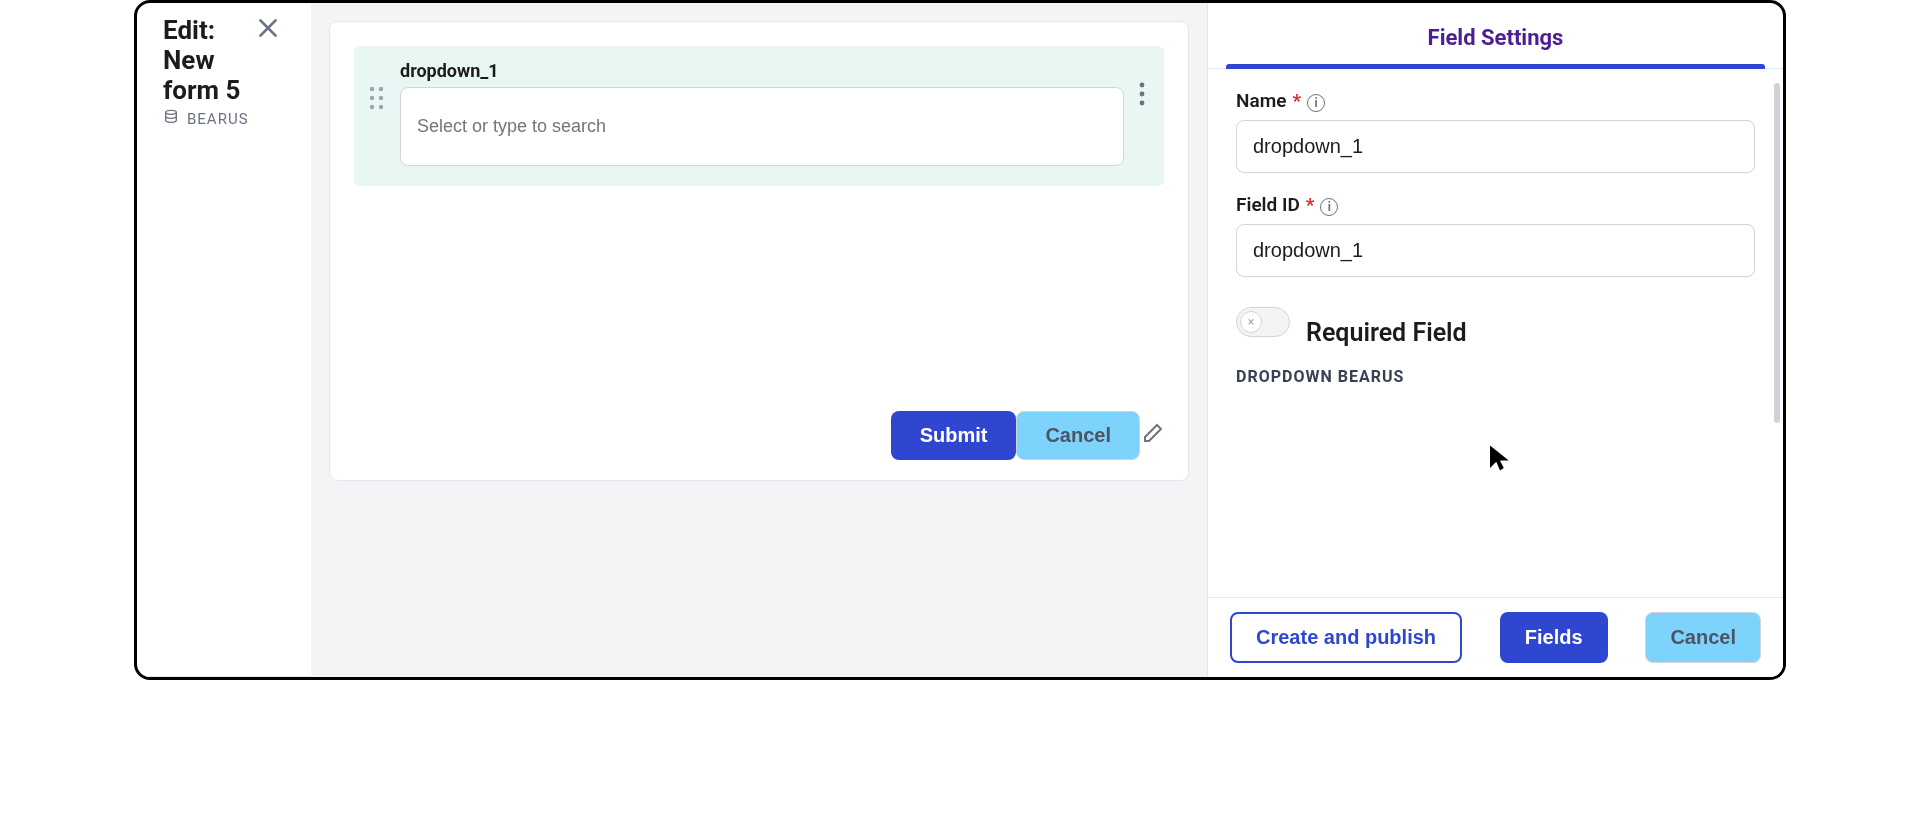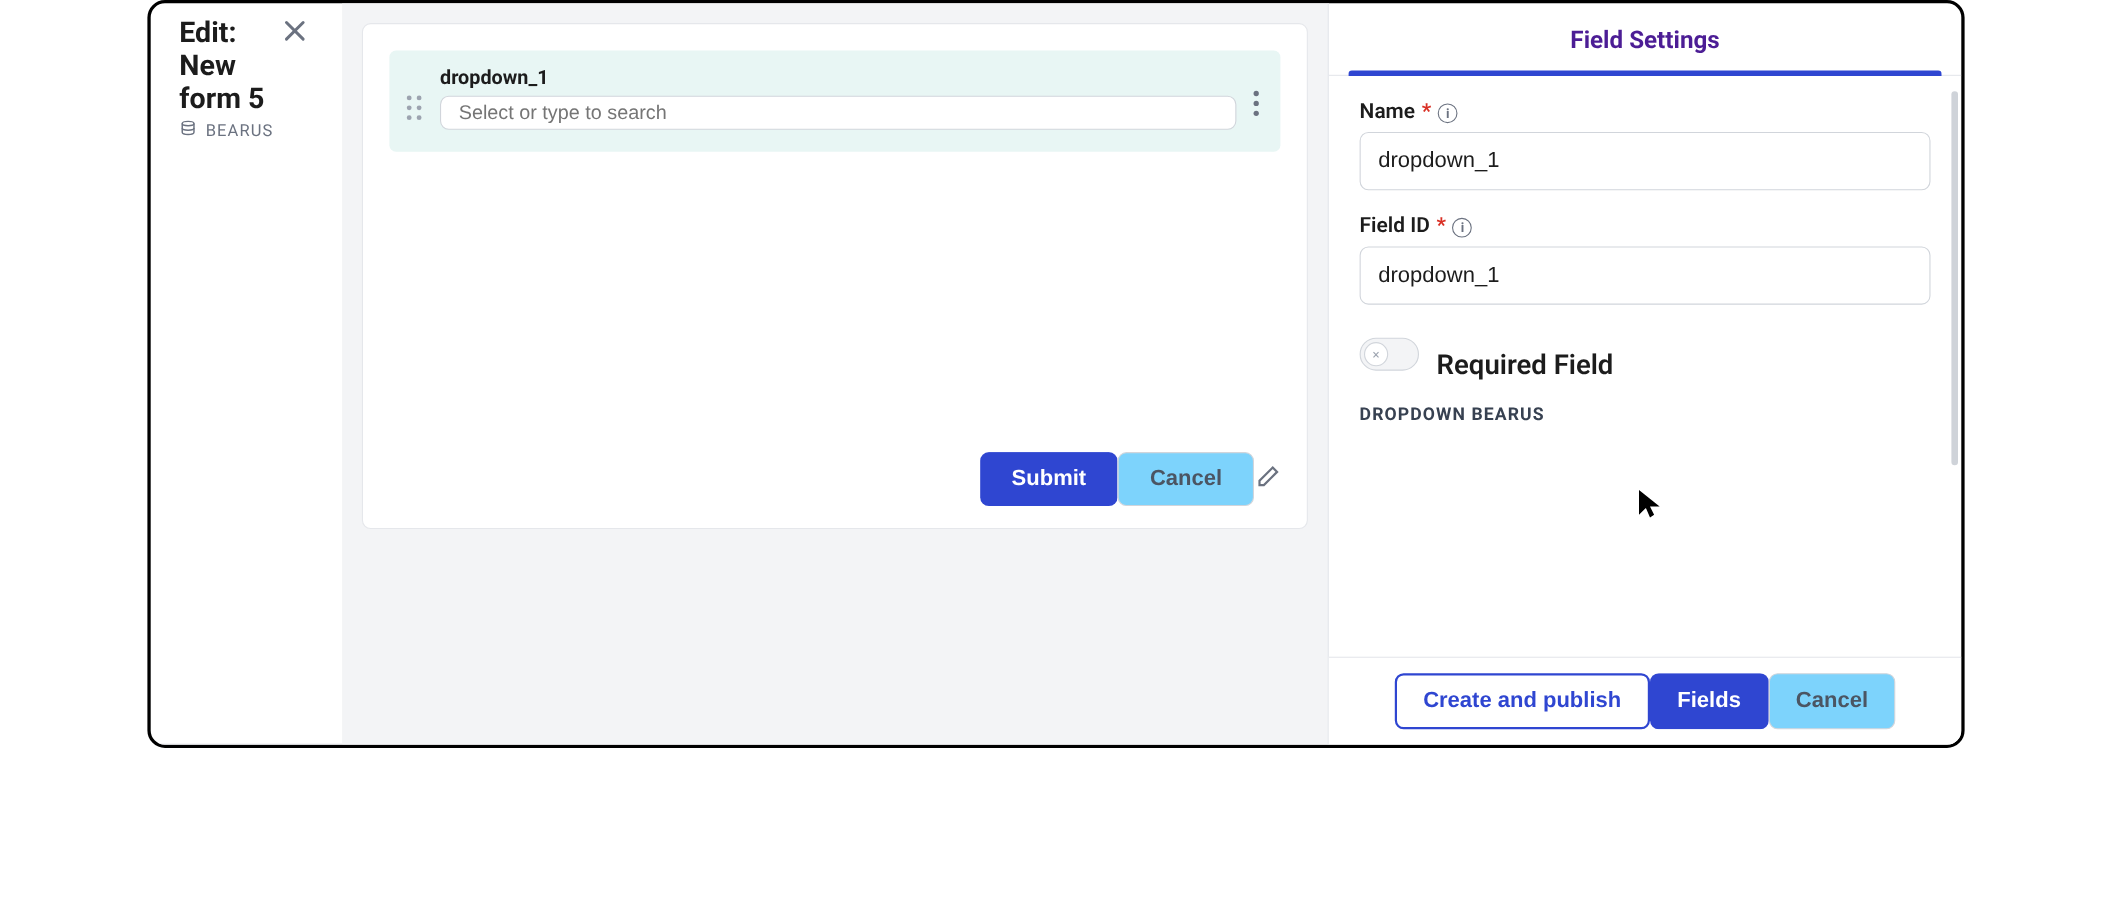--- a/index.html
+++ b/index.html
@@ -81,21 +81,21 @@
     flex-shrink:0;
   }
   .drag-handle svg { display:block; }
   .field-main { flex:1; display:flex; flex-direction:column; gap:6px; }
   .field-label { font-weight:700; font-size:18px; }
   .select-input {
     width:100%;
     border:1px solid #d1d5db;
     border-radius:8px;
     background:#fff;
-    padding:4px 16px;
+    padding:28px 16px;
     font-size:18px;
     color:#6b7280;
   }
   .kebab {
     color:#6b7280;
     padding-top:20px;
     cursor:pointer;
     flex-shrink:0;
   }
   .kebab svg { display:block; }
@@ -186,21 +186,21 @@
   .toggle-label { font-size:25px; font-weight:600;margin-top:21px; }
   .section-heading { font-size:16px; font-weight:700; letter-spacing:1px; color:#374151; }
   .add-value {
     display:flex; align-items:center; justify-content:center;
     gap:12px; color:#2f46d1; font-size:20px; font-weight:700;
     cursor:pointer; padding:6px 0;
   }
   .footer-bar {
     border-top:1px solid #e5e7eb;
     display:flex;
-    justify-content:center;
+    justify-content:space-between;
     gap:0;
     padding:14px 22px;
     background:#fff;
   }
   .footer-bar .btn { font-size:20px; padding:12px 24px; }
   .cursor-pointer-overlay {
     position:absolute;
     pointer-events:none;
     left:1350px;
     top:440px;

